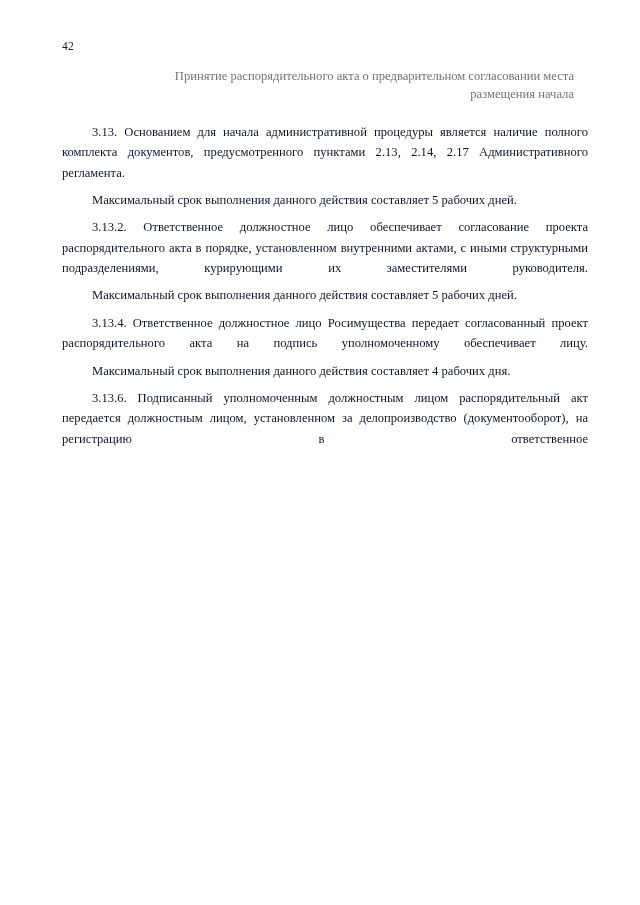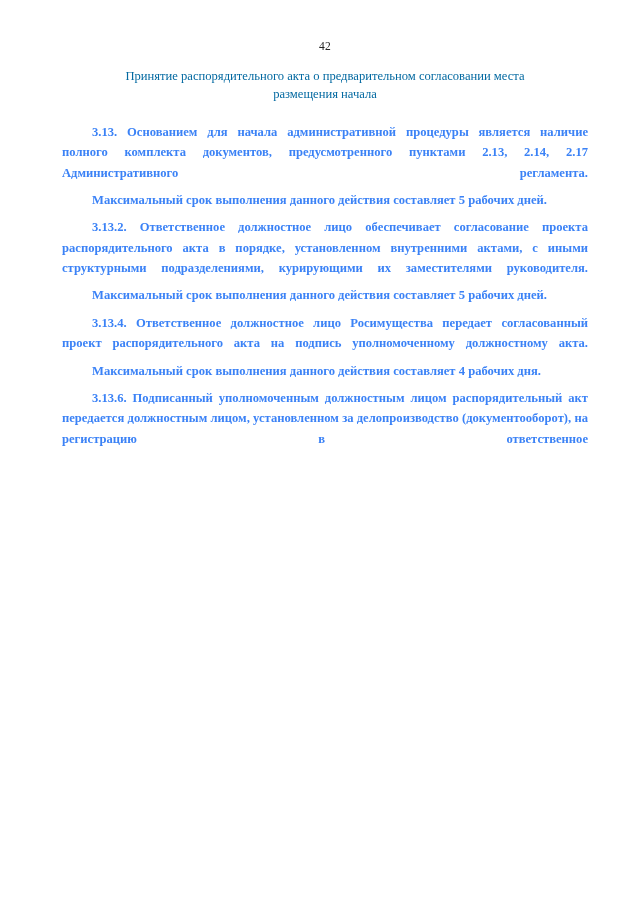--- a/index.html
+++ b/index.html
@@ -16,43 +16,41 @@
   }
   .page {
     position: relative;
     width: 640px;
     height: 905px;
     box-sizing: border-box;
     padding: 40px 52px 0 62px;
     background: #ffffff;
   }
   .page-number {
-    text-align: center;
     font-size: 11.5px;
     letter-spacing: 0.2px;
     margin: 0 0 16px 0;
     color: #222;
   }
   .doc-title {
-    text-align: center;
+    text-align: right;
     font-size: 12.6px;
     line-height: 1.42;
     margin: 0 14px 18px 14px;
-    color: #0369a1;
+    color: #737373;
   }
   .para {
     font-size: 12.6px;
     line-height: 1.62;
     text-align: justify;
     text-justify: inter-word;
     margin: 0 0 7px 0;
-    color: #3b82f6;
+    color: #0f172a;
     text-indent: 30px;
     hyphens: none;
-    font-weight: bold;
   }
   
   .para.full-justify {
     text-align-last: justify;
   }
 </style>
 </head>
 <body>
 
 <div class="page">
@@ -67,20 +65,20 @@
   <p class="para full-justify">3.13.  Основанием для начала административной процедуры  является наличие полного комплекта документов, предусмотренного пунктами 2.13, 2.14, 2.17 Административного регламента.</p>
 
 
   <p class="para">Максимальный срок выполнения данного действия составляет 5 рабочих дней.</p>
 
   <p class="para full-justify">3.13.2. Ответственное должностное лицо обеспечивает согласование проекта распорядительного акта в порядке, установленном внутренними актами, с иными структурными подразделениями, курирующими их заместителями руководителя.</p>
 
   <p class="para">Максимальный срок выполнения данного действия составляет 5 рабочих дней.</p>
 
 
-  <p class="para full-justify">3.13.4. Ответственное должностное лицо Росимущества передает согласованный проект распорядительного акта на подпись уполномоченному должностному акта.</p>
+  <p class="para full-justify">3.13.4. Ответственное должностное лицо Росимущества передает согласованный проект распорядительного акта на подпись уполномоченному обеспечивает лицу.</p>
 
   <p class="para">Максимальный срок выполнения данного действия составляет 4 рабочих дня.</p>
 
 
   <p class="para full-justify">3.13.6.  Подписанный  уполномоченным  должностным  лицом распорядительный акт передается должностным лицом, установленном за делопроизводство (документооборот), на регистрацию в ответственное</p>
 
 </div>
 
 </body></html>

